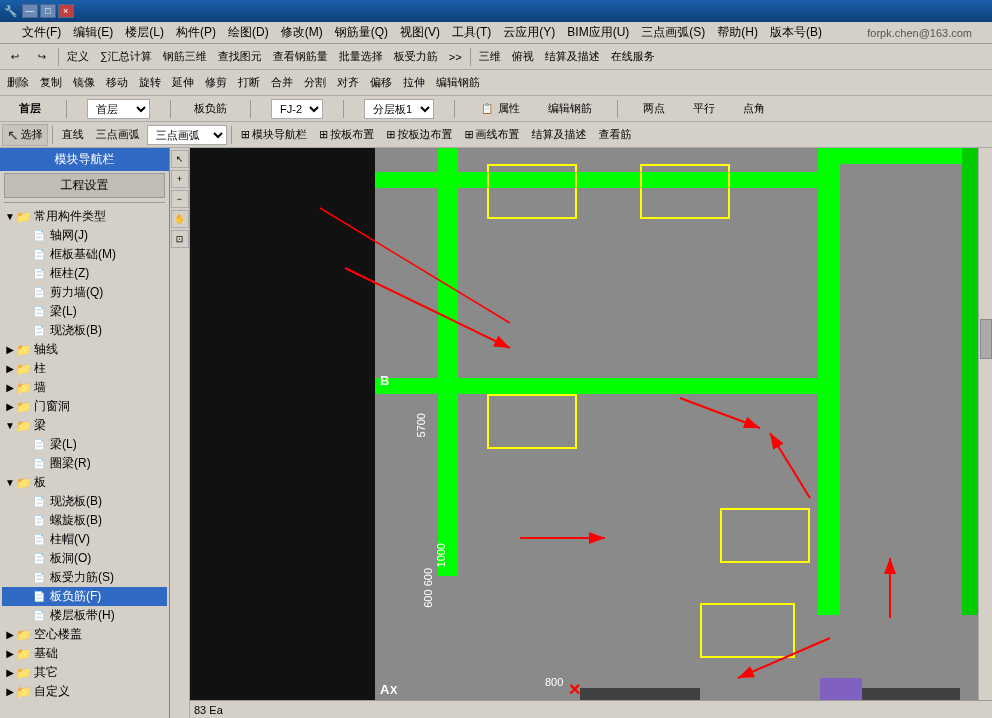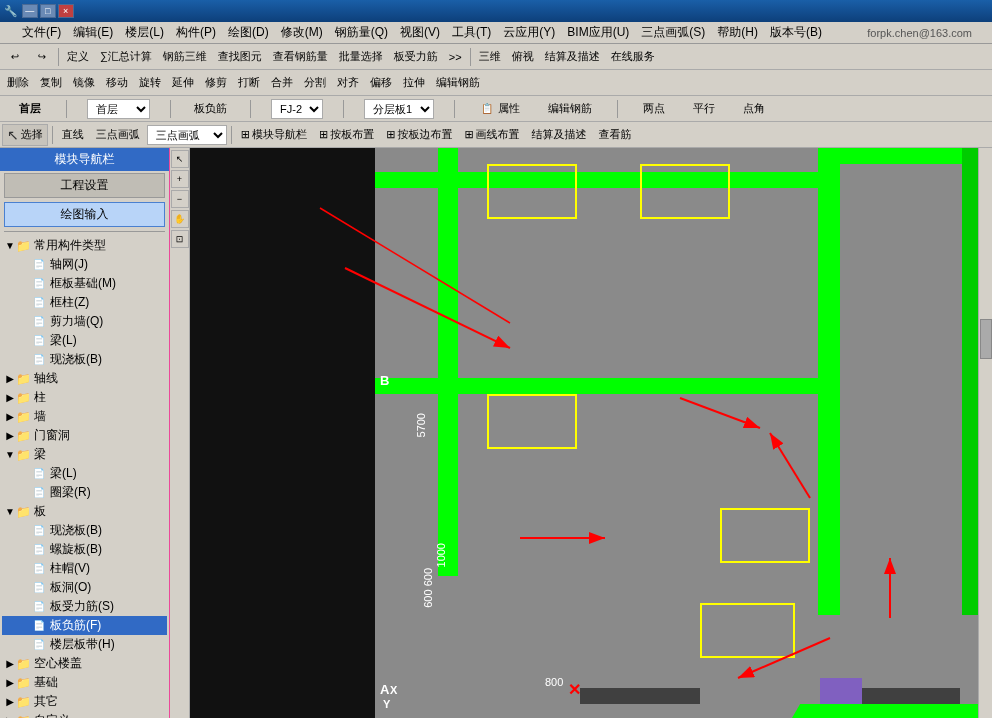--- a/index.html
+++ b/index.html
@@ -445,21 +445,20 @@
   </div>
   <div class="tb-btn">结算及描述</div>
   <div class="tb-btn">查看筋</div>
 </div>
 
 <div id="main-layout">
 
   <div id="sidebar">
     <div id="sidebar-header">模块导航栏</div>
     <div class="sidebar-nav-btn">工程设置</div>
-    <div class="sidebar-nav-btn" style="background:#b8d4f8; border-color:#4a80d0;">绘图输入</div>
     <div style="border-bottom:1px solid #999; margin:2px 4px;"></div>
     <div id="sidebar-tree">
 
     <div class="tree-node">
           <span style="display: inline-block; width: 0px;"></span>
           <span class="expander">▼</span>
           <span class="node-icon">
             <span style="color:#f0c040;">📁</span>
           </span>
           <span>常用构件类型</span>
@@ -744,14 +743,17 @@
 
       <line x1="130" y1="60" x2="320" y2="175" stroke="red" stroke-width="1.5"></line>
     </svg>
 
     <div style="position:absolute; bottom:0; right:0; width:200px; height:14px; background:#00ff00; transform:skewX(-30deg); transform-origin:bottom right;"></div>
 
     <div class="scrollbar-v">
       <div class="scrollbar-thumb"></div>
     </div>
 
+    <div id="statusbar">
+      <span>83 Ea</span>
+    </div>
   </div>
 </div>
 
 </body></html>

